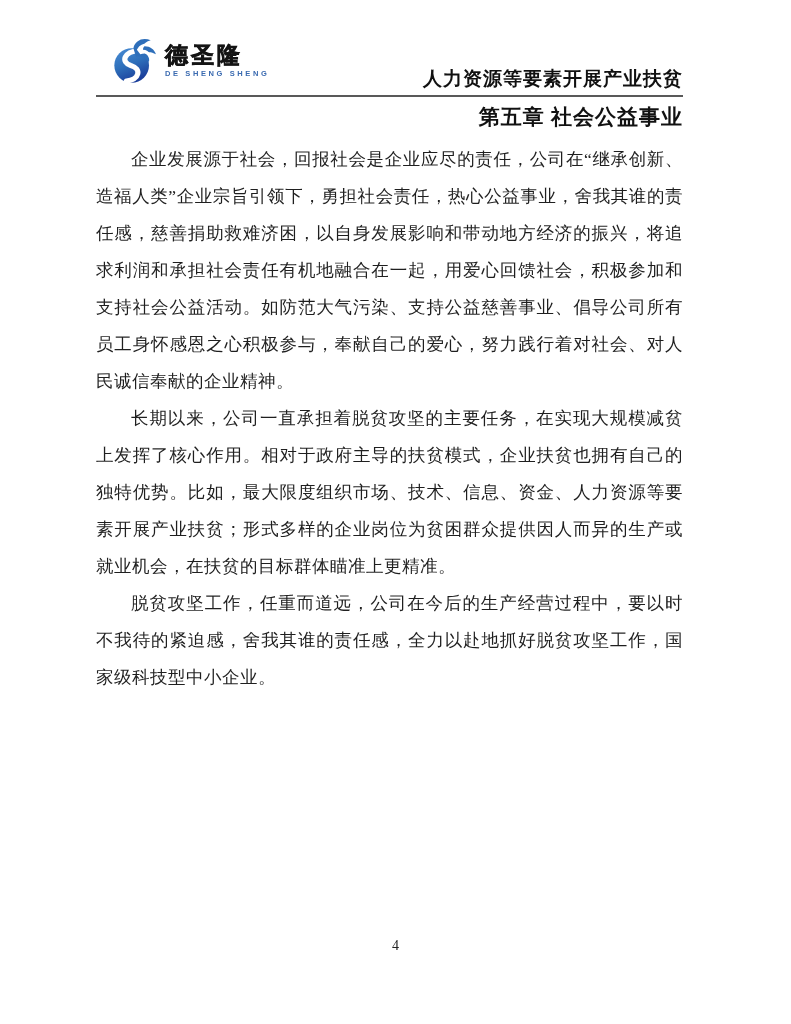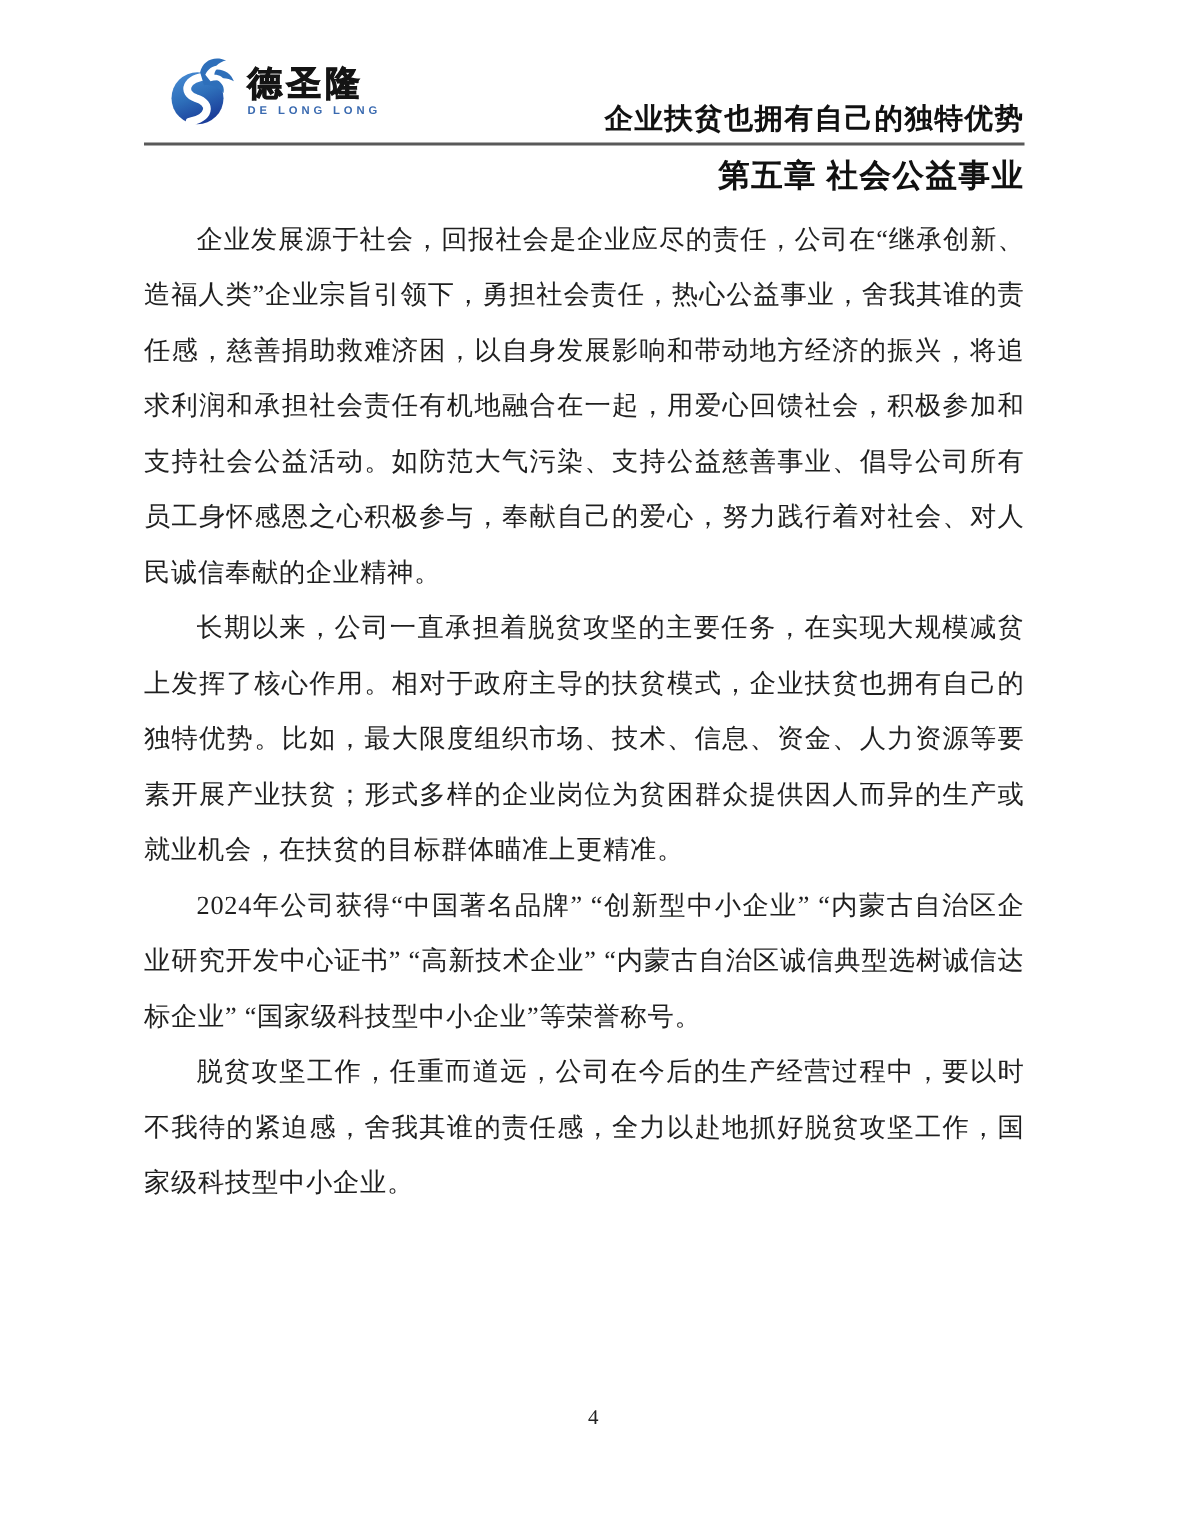--- a/index.html
+++ b/index.html
@@ -127,30 +127,29 @@
         <path d="M 33 17 C 16 18, 12 30, 24 34 C 37 38, 34 50, 19 52" fill="none" stroke="#ffffff" stroke-width="6" stroke-linecap="round"></path>
 
         <path d="M 27 14 C 29 5, 38 1, 47 5 C 42 6, 39 9, 38 12
                  C 45 11, 51 15, 53 21 C 48 18, 43 18, 40 20
                  C 44 22, 46 26, 45 30 C 41 25, 35 23, 30 24 Z" fill="#2e6fba"></path>
         <path d="M 31 16 C 33 11, 38 8, 43 9 C 40 11, 38 13, 38 16
                  C 42 16, 45 18, 46 21 C 42 20, 38 20, 35 21 Z" fill="#ffffff"></path>
       </svg>
       <div class="logo-text">
         <div class="logo-cn">德圣隆</div>
-        <div class="logo-en">DE LONG LONG</div>
+        <div class="logo-en">DE SHENG SHENG</div>
       </div>
     </div>
-    <div class="company-name">企业扶贫也拥有自己的独特优势</div>
+    <div class="company-name">人力资源等要素开展产业扶贫</div>
   </div>
 
   <div class="chapter-title">第五章 社会公益事业</div>
 
   <div class="body-text">
     <p>企业发展源于社会，回报社会是企业应尽的责任，公司在“继承创新、造福人类”企业宗旨引领下，勇担社会责任，热心公益事业，舍我其谁的责任感，慈善捐助救难济困，以自身发展影响和带动地方经济的振兴，将追求利润和承担社会责任有机地融合在一起，用爱心回馈社会，积极参加和支持社会公益活动。如防范大气污染、支持公益慈善事业、倡导公司所有员工身怀感恩之心积极参与，奉献自己的爱心，努力践行着对社会、对人民诚信奉献的企业精神。</p>
     <p>长期以来，公司一直承担着脱贫攻坚的主要任务，在实现大规模减贫上发挥了核心作用。相对于政府主导的扶贫模式，企业扶贫也拥有自己的独特优势。比如，最大限度组织市场、技术、信息、资金、人力资源等要素开展产业扶贫；形式多样的企业岗位为贫困群众提供因人而异的生产或就业机会，在扶贫的目标群体瞄准上更精准。</p>
-    <p>2024年公司获得“中国著名品牌” “创新型中小企业” “内蒙古自治区企业研究开发中心证书” “高新技术企业” “内蒙古自治区诚信典型选树诚信达标企业” “国家级科技型中小企业”等荣誉称号。</p>
     <p>脱贫攻坚工作，任重而道远，公司在今后的生产经营过程中，要以时不我待的紧迫感，舍我其谁的责任感，全力以赴地抓好脱贫攻坚工作，国家级科技型中小企业。</p>
   </div>
 
   <div class="page-number">4</div>
 
 </div>
 
 </body></html>

